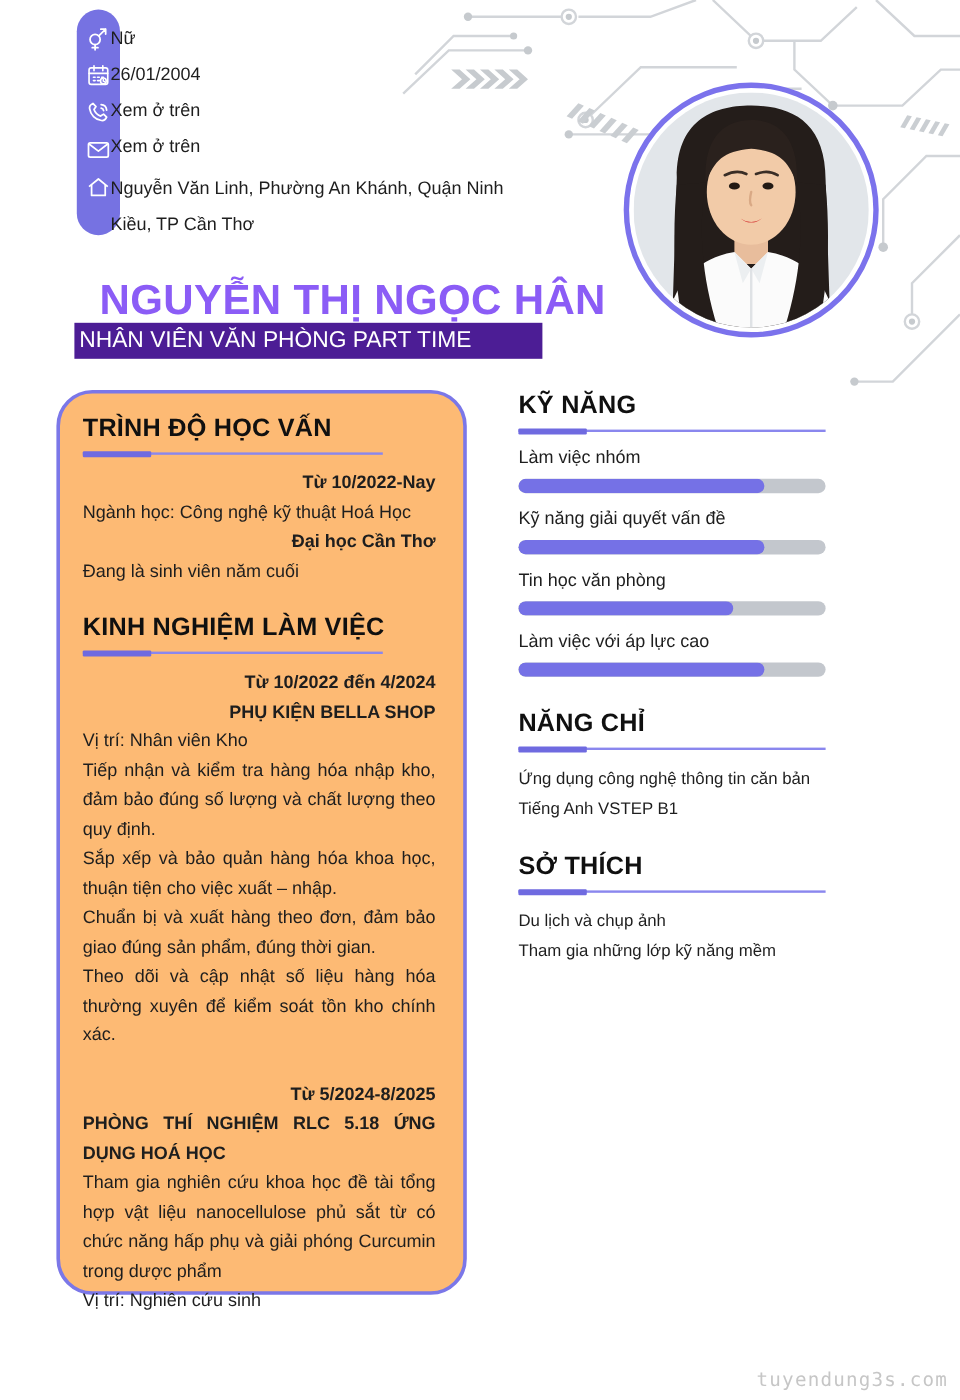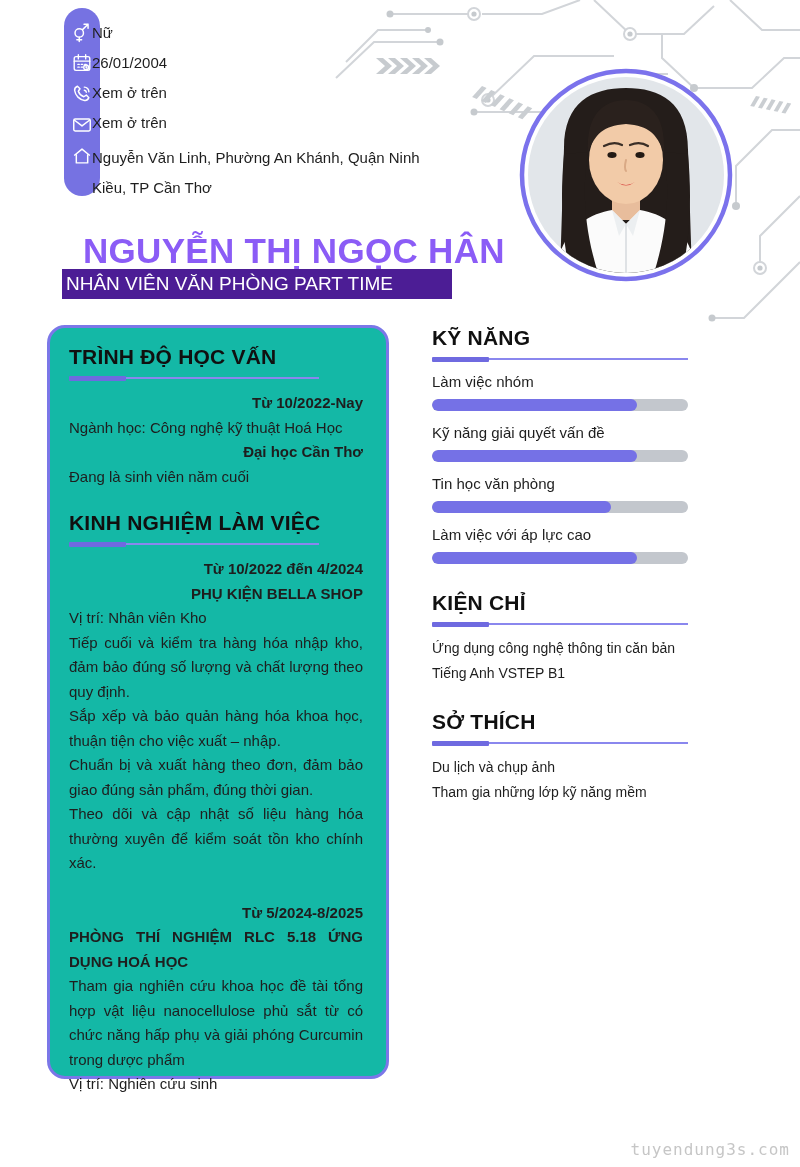--- a/index.html
+++ b/index.html
@@ -31,22 +31,22 @@
     background:#4c1d95; color:#fff; font-size:19px; line-height:30px; padding-left:4px; z-index:3; }
 
   
   .sec-h { font-size:21px; font-weight:700; color:#101010; letter-spacing:.2px; }
   .rule { position:relative; height:2px; background:#8a87ee; margin-top:8px; }
   .rule::before { content:""; position:absolute; left:0; top:-1.5px; width:57px; height:5px;
     background:#6f6ae0; border-radius:1px; }
 
   
   .left-box { position:absolute; left:47px; top:325px; width:342px; height:754px;
-    border:3px solid #7b77e8; border-radius:18px; padding:17px 23px 0 19px; z-index:3;
-    background:#14b8a6; }
+    border:3px solid #7b77e8; border-radius:30px; padding:17px 23px 0 19px; z-index:3;
+    background:#fdba74; }
   .left-box .rule { width:250px; }
   .lb-line { font-size:15px; line-height:24.5px; color:#1e1e1e; }
   .bold { font-weight:700;text-align:right; }
   .just { text-align:justify; }
   .mt12 { margin-top:12px; }
   .mt20 { margin-top:22px; }
   .gap { height:25px; }
 
   
   .right-col { position:absolute; left:432px; top:326px; width:256px; z-index:3; }
@@ -213,21 +213,21 @@
     <div class="lb-line bold">Đại học Cần Thơ</div>
     <div class="lb-line">Đang là sinh viên năm cuối</div>
 
     <div class="sec-h mt20">KINH NGHIỆM LÀM VIỆC</div>
     <div class="rule"></div>
 
     <div>
       <div class="lb-line bold mt12">Từ 10/2022 đến 4/2024</div>
       <div class="lb-line bold">PHỤ KIỆN BELLA SHOP</div>
       <div class="lb-line">Vị trí: Nhân viên Kho</div>
-      <div class="lb-line just">Tiếp cuối và kiểm tra hàng hóa nhập kho, đảm bảo đúng số lượng và chất lượng theo quy định.</div>
+      <div class="lb-line just">Tiếp nhận và kiểm tra hàng hóa nhập kho, đảm bảo đúng số lượng và chất lượng theo quy định.</div>
       <div class="lb-line just">Sắp xếp và bảo quản hàng hóa khoa học, thuận tiện cho việc xuất – nhập.</div>
       <div class="lb-line just">Chuẩn bị và xuất hàng theo đơn, đảm bảo giao đúng sản phẩm, đúng thời gian.</div>
       <div class="lb-line just">Theo dõi và cập nhật số liệu hàng hóa thường xuyên để kiểm soát tồn kho chính xác.</div>
     </div>
 
     <div class="gap"></div>
 
     <div>
       <div class="lb-line bold">Từ 5/2024-8/2025</div>
       <div class="lb-line bold just">PHÒNG THÍ NGHIỆM RLC 5.18 ỨNG DỤNG HOÁ HỌC</div>
@@ -261,21 +261,21 @@
       </div>
     </div>
     <div>
       <div class="skill-label">Làm việc với áp lực cao</div>
       <div class="skill-track">
         <div class="skill-fill" style="width: 80%;"></div>
       </div>
     </div>
 
     <div class="sec-gap"></div>
-    <div class="sec-h">KIỆN CHỈ</div>
+    <div class="sec-h">NĂNG CHỈ</div>
     <div class="rule"></div>
     <div class="rc-items">
       <div class="rc-item">Ứng dụng công nghệ thông tin căn bản</div>
       <div class="rc-item">Tiếng Anh VSTEP B1</div>
     </div>
 
     <div class="sec-gap-sm"></div>
     <div class="sec-h">SỞ THÍCH</div>
     <div class="rule"></div>
     <div class="rc-items">

